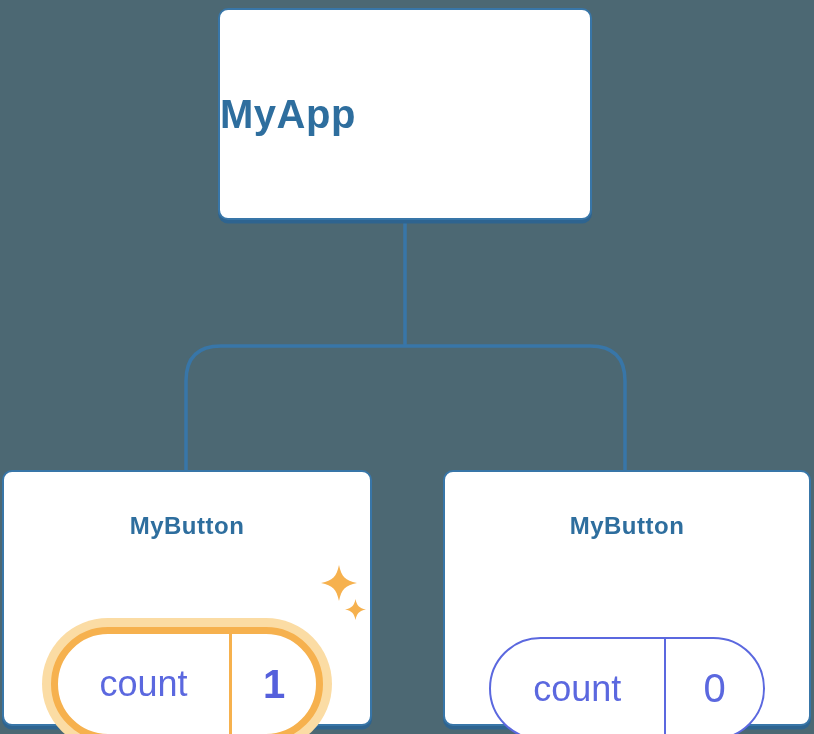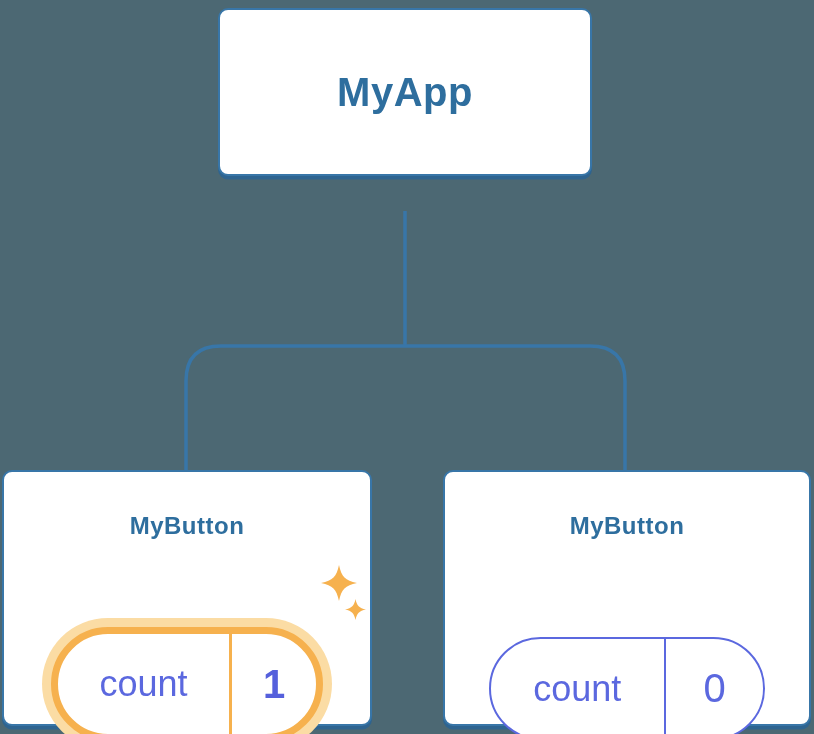--- a/index.html
+++ b/index.html
@@ -38,24 +38,23 @@
 
   .node {
     position: absolute;
     background: var(--node-fill);
     border: 2.5px solid var(--node-border);
     border-radius: 10px;
     box-shadow: 0 3.5px 0 0 var(--node-shadow);
   }
   .node-root {
     left: 218px; top: 8px;
-    width: 374px; height: 168px;
+    width: 374px; height: 212px;
     display: flex;
     align-items: center;
-    justify-content: center;
   }
   .node-child-left  { left: 2px;   top: 470px; width: 370px; height: 256px; }
   .node-child-right { left: 443px; top: 470px; width: 368px; height: 256px; }
 
   .node-title {
     color: var(--heading-text);
     font-weight: 700;
     letter-spacing: 0.5px;
   }
   .root-title { font-size: 40px; }

